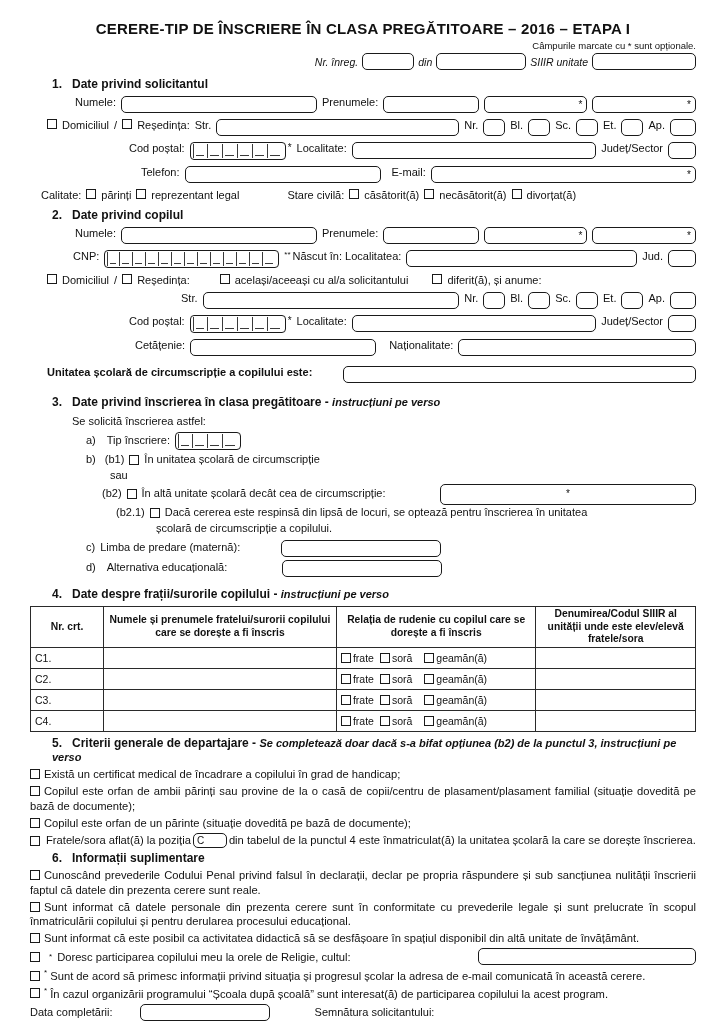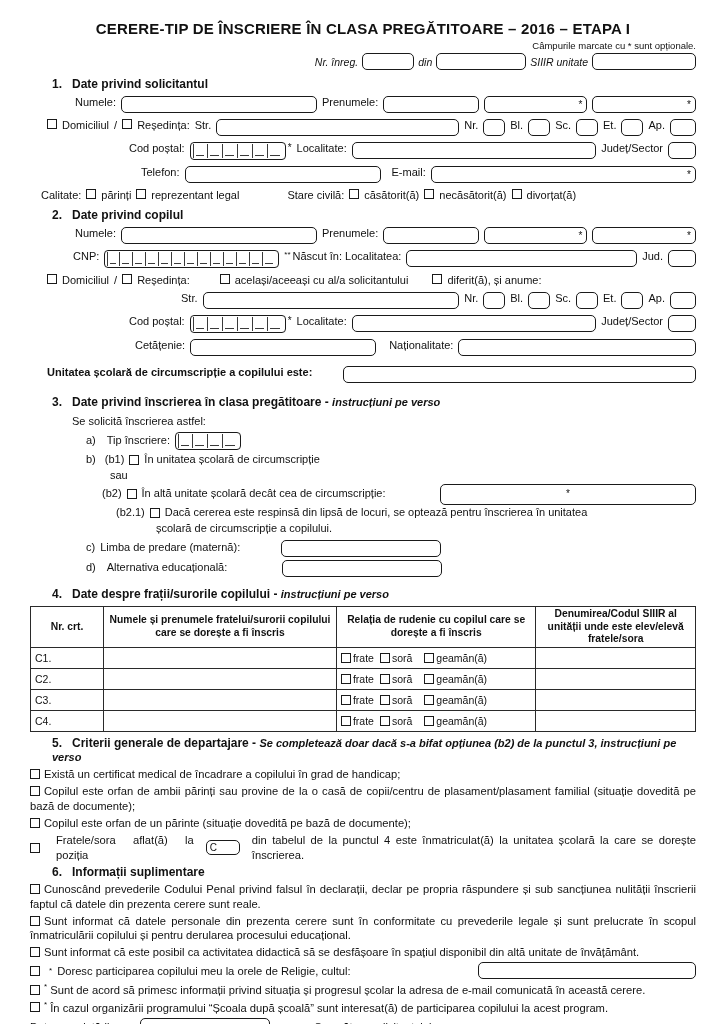--- a/index.html
+++ b/index.html
@@ -316,21 +316,21 @@
         <td></td>
       </tr>
     </tbody>
   </table>
 
   <div class="sh" style="margin:4px 0 3px 22px"><span class="num">5.</span><span>Criterii generale de departajare -</span> <i>Se completează doar dacă s-a bifat opțiunea (b2) de la punctul 3, instrucțiuni pe verso</i></div>
 
   <p class="cbp"><span class="cb"></span><span>Există un certificat medical de încadrare a copilului în grad de handicap;</span></p>
   <p class="cbp"><span class="cb"></span><span>Copilul este orfan de ambii părinți sau provine de la o casă de copii/centru de plasament/plasament familial (situație dovedită pe bază de documente);</span></p>
   <p class="cbp"><span class="cb"></span><span>Copilul este orfan de un părinte (situație dovedită pe bază de documente);</span></p>
-  <p class="cbp fx" style="gap:12px">
+  <p class="cbp fx" style="gap:2px">
     <span class="cb"></span>
     <span>Fratele/sora aflat(ă) la poziția</span>
     <span class="bx" style="width:34px;height:15px;padding-left:3px;font-size:10px">C</span>
     <span>din tabelul de la punctul 4 este înmatriculat(ă) la unitatea școlară la care se dorește înscrierea.</span>
   </p>
 
   <div class="sh" style="margin:3px 0 3px 22px"><span class="num">6.</span><span>Informații suplimentare</span></div>
 
   <p class="cbp"><span class="cb"></span><span>Cunoscând prevederile Codului Penal privind falsul în declarații, declar pe propria răspundere și sub sancțiunea nulității înscrierii faptul că datele din prezenta cerere sunt reale.</span></p>
   <p class="cbp"><span class="cb"></span><span>Sunt informat că datele personale din prezenta cerere  sunt în conformitate cu prevederile legale și sunt prelucrate în scopul înmatriculării copilului și pentru derularea procesului educațional.</span></p>

